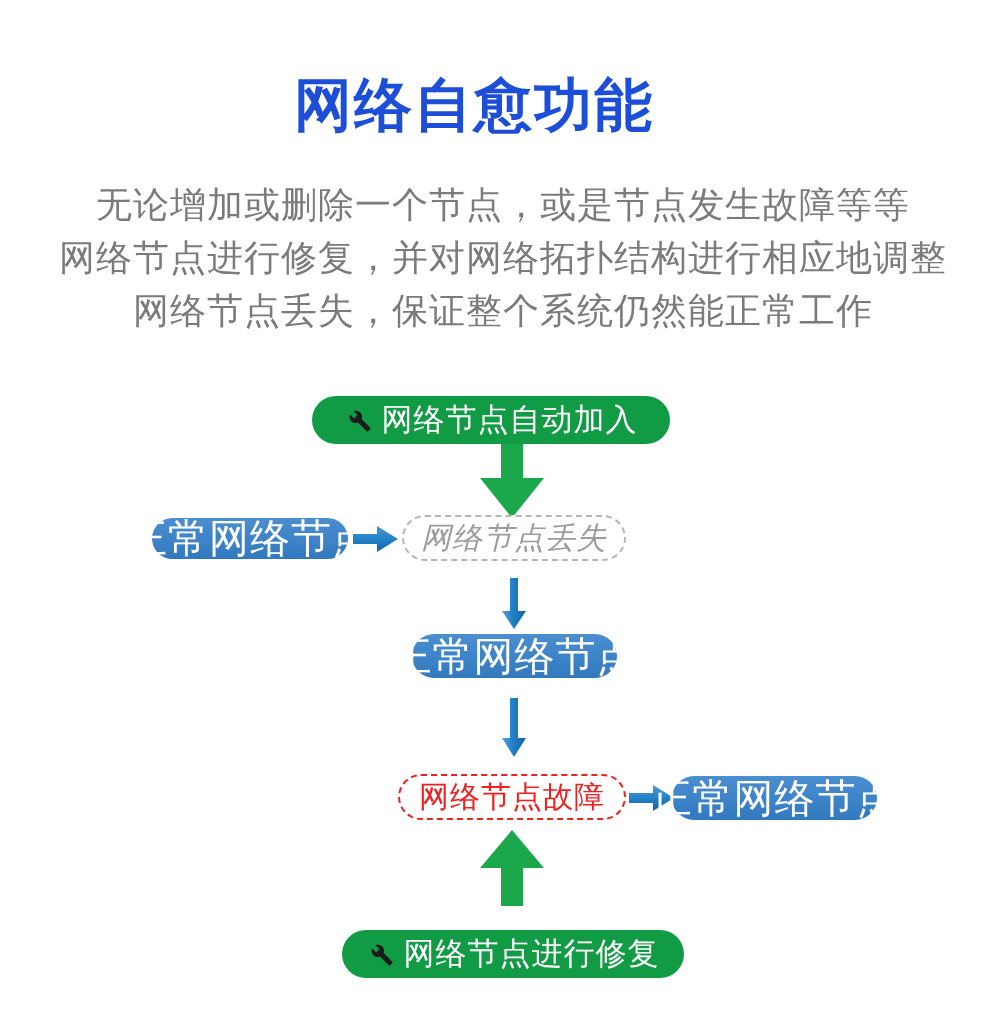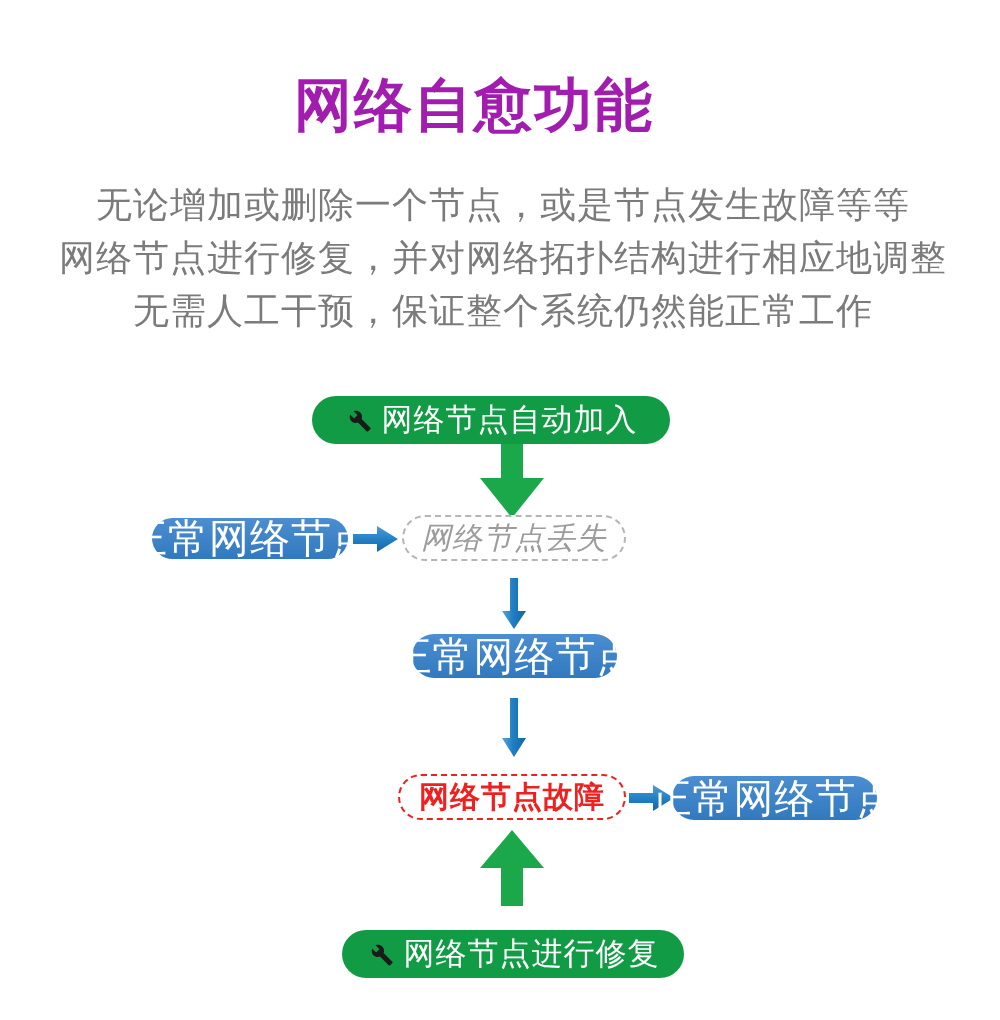--- a/index.html
+++ b/index.html
@@ -18,21 +18,21 @@
 
   
   #page-title {
     position: absolute;
     left: 0;
     top: 76px;
     width: 948px;
     text-align: center;
     font-size: 58px;
     font-weight: bold;
-    color: #a21caf;
+    color: #1d4ed8;
     letter-spacing: 2px;
     line-height: 1;
   }
 
   #subtitle {
     position: absolute;
     left: 0;
     top: 178px;
     width: 1000px;
     text-align: center;
@@ -107,21 +107,21 @@
   .arrow { position: absolute; }
 </style>
 </head>
 <body>
 
 <div id="page-title">网络自愈功能</div>
 
 <div id="subtitle">
   <span class="sub-line">无论增加或删除一个节点，或是节点发生故障等等</span>
   <span class="sub-line">网络节点进行修复，并对网络拓扑结构进行相应地调整</span>
-  <span class="sub-line">无需人工干预，保证整个系统仍然能正常工作</span>
+  <span class="sub-line">网络节点丢失，保证整个系统仍然能正常工作</span>
 </div>
 
 <div id="diagram">
 
   <svg class="arrow" style="left:462px; top:438px;" width="76" height="82" viewBox="0 0 76 82">
     <polygon points="27,0 49,0 49,40 70,40 38,80 6,40 27,40" fill="#1aa84a"></polygon>
   </svg>
 
   <div class="node node-green" style="left:300px; top:396px; width:358px; height:48px;">
     <span class="wrench">
@@ -170,21 +170,21 @@
     <defs>
       <linearGradient id="gBlueV2" x1="0" y1="0" x2="1" y2="0">
         <stop offset="0%" stop-color="#5aa3da"></stop>
         <stop offset="45%" stop-color="#1f7fc4"></stop>
         <stop offset="100%" stop-color="#14659f"></stop>
       </linearGradient>
     </defs>
     <polygon points="9,0 17,0 17,40 25,40 13,59 1,40 9,40" fill="url(#gBlueV2)"></polygon>
   </svg>
 
-  <div class="node node-dashed-red" style="left:386px; top:774px; width:228px; height:46px;font-weight:bold;">
+  <div class="node node-dashed-red" style="left:386px; top:774px; width:228px; height:46px;">
     <span>网络节点故障</span>
   </div>
 
   <svg class="arrow" style="left:617px; top:784px;" width="46" height="28" viewBox="0 0 46 28">
     <defs>
       <linearGradient id="gBlueH2" x1="0" y1="0" x2="0" y2="1">
         <stop offset="0%" stop-color="#4f9ad6"></stop>
         <stop offset="55%" stop-color="#1f7fc4"></stop>
         <stop offset="100%" stop-color="#1565a8"></stop>
       </linearGradient>

